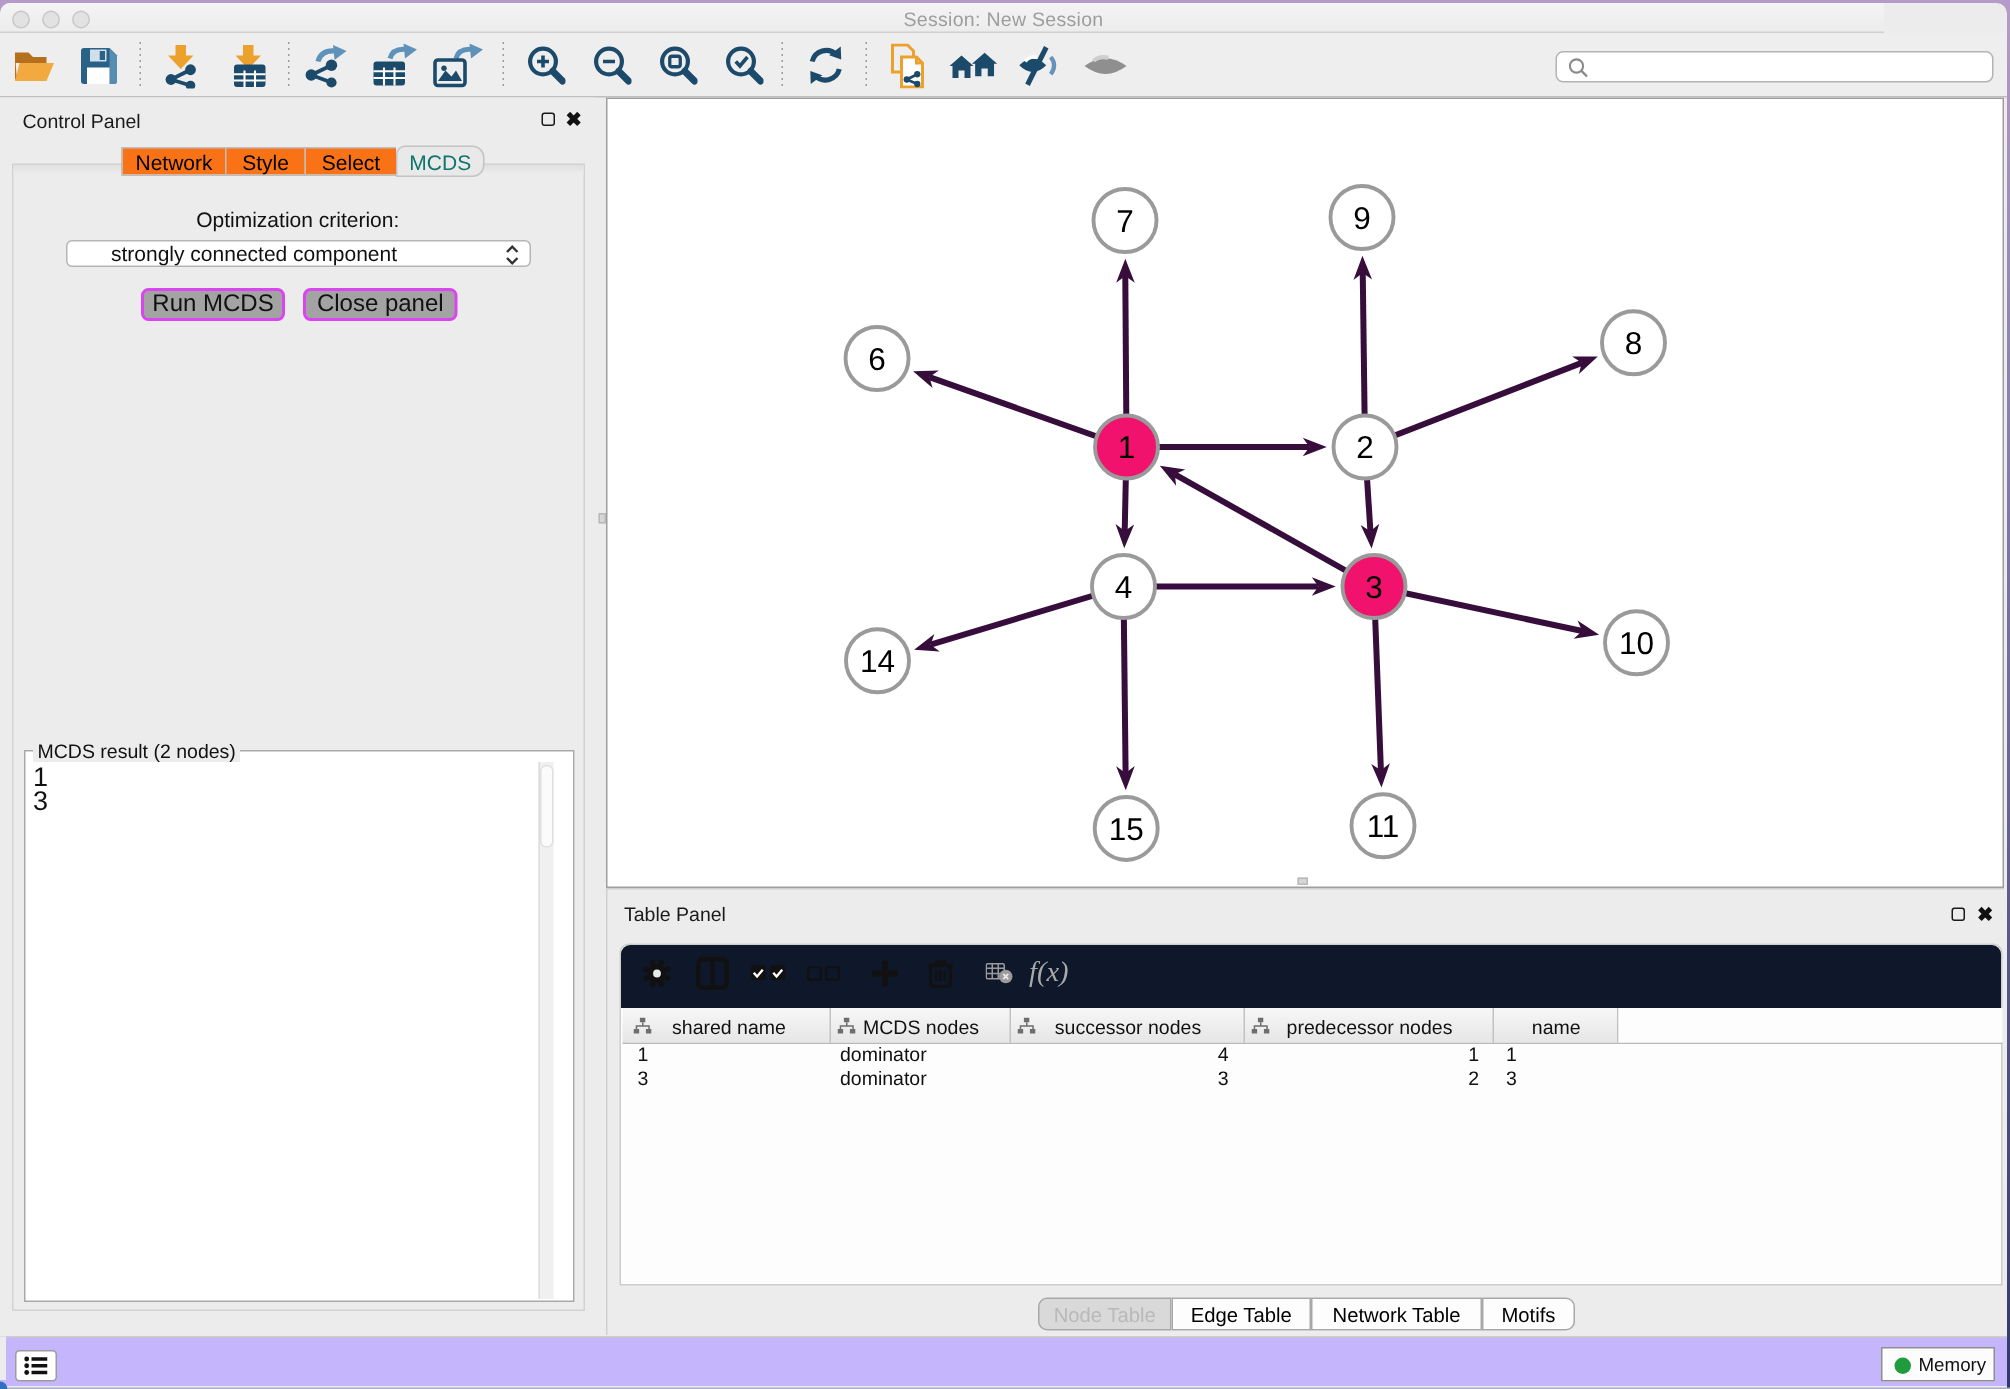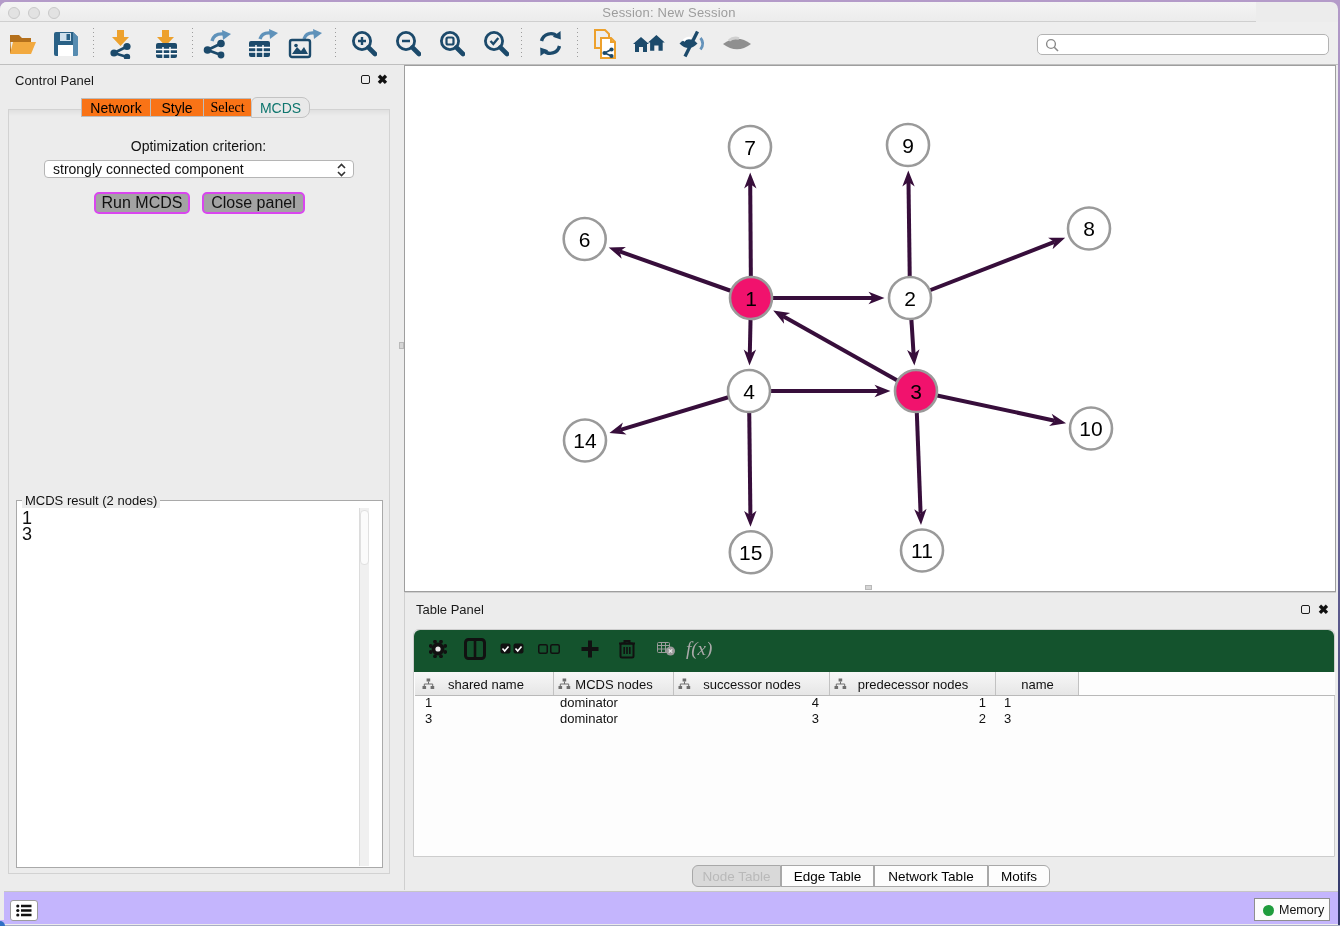--- a/index.html
+++ b/index.html
@@ -24,21 +24,21 @@
 #searchbox{left:1037px;top:12px;width:292px;height:21px;background:#fff;border:1px solid #b3b3b3;border-radius:5px;}
 
 #cpanel{left:0;top:63px;width:397px;height:825px;background:#ececec;}
 #cp-title{left:15px;top:8px;font-size:13px;color:#1a1a1a;}
 #cp-tabs{left:81px;top:33px;height:19px;display:flex;font-size:13.5px;}
 .cptab{background:#f97316;border:1px solid #bdbdbd;border-right:none;display:flex;align-items:center;justify-content:center;color:#000;font-size:14px;}
 .cptab.sel{background:#e9e9e9;color:#0f766e;border:1px solid #c3c3c3;border-radius:6px 8px 8px 0;position:relative;top:-1px;height:21px;}
 #cp-inner{left:8px;top:44px;width:382px;height:765px;background:#ececec;border:1px solid #d2d2d2;}
 #cp-inner-shade{left:9px;top:45px;width:380px;height:6px;background:linear-gradient(180deg,#e0e0e0,#ececec);}
 #opt-label{left:0px;top:73px;width:397px;text-align:center;font-size:14px;color:#111;}
-#opt-select{left:44px;top:95px;width:310px;height:18px;background:#fff;border:1px solid #b5b5b5;border-radius:4px;font-size:14px;color:#111;line-height:16px;padding-left:8px;}
+#opt-select{left:44px;top:95px;width:310px;height:18px;background:#fff;border:1px solid #b5b5b5;border-radius:4px;font-size:14px;color:#111;line-height:16px;padding-left:29px;}
 .btn{position:absolute;background:#a3a3a3;border:2px solid #d946ef;border-radius:5px;font-size:16px;color:#111;display:flex;align-items:center;justify-content:center;}
 #fieldset{left:16px;top:435px;width:367px;height:368px;border:1px solid #a9a9a9;background:#fff;}
 #fs-label{left:22px;top:428px;background:#ececec;padding:0 3px;font-size:13px;color:#111;}
 #fs-items{left:22px;top:446px;font-size:18px;color:#111;line-height:15.8px;}
 #fs-scroll{left:359px;top:443px;width:10px;height:358px;background:#f0f0f0;border-left:1px solid #dcdcdc;}
 #fs-thumb{left:360px;top:445px;width:9px;height:55px;background:#fbfbfb;border:1px solid #e0e0e0;border-radius:4px;}
 .winbtn-sq{position:absolute;width:9px;height:9px;border:1.5px solid #1a1a1a;border-radius:2px;background:transparent;}
 .winbtn-x{position:absolute;font-size:13px;font-weight:700;color:#111;line-height:10px;}
 
 .grip{position:absolute;background:#d6d6d6;border:1px solid #b9b9b9;}
@@ -198,21 +198,21 @@
  </div>
  <div class="abs" id="cpanel">
   <div class="abs" id="cp-title">Control Panel</div>
   <div class="winbtn-sq" style="left:361px;top:10px;"></div>
   <div class="winbtn-x" style="left:377px;top:10px;">✖</div>
   <div class="abs" id="cp-inner"></div>
   <div class="abs" id="cp-inner-shade"></div>
   <div class="abs" id="cp-tabs">
    <div class="cptab" style="width:69px;">Network</div>
         <div class="cptab" style="width:53px;">Style</div>
-        <div class="cptab" style="width:48px;font-family:Liberation Serif, serif;">Select</div>
+        <div class="cptab" style="width:61px;">Select</div>
         <div class="cptab sel" style="width:59px;">MCDS</div>
   </div>
   <div class="abs" id="opt-label">Optimization criterion:</div>
   <div class="abs" id="opt-select">strongly connected component
     <svg width="11" height="14" style="position:absolute;right:6px;top:2px;" viewBox="0 0 11 14">
           <path d="M2 5 L5.5 1.5 L9 5" fill="none" stroke="#333" stroke-width="1.6"></path>
           <path d="M2 9 L5.5 12.5 L9 9" fill="none" stroke="#333" stroke-width="1.6"></path>
         </svg>
   </div>
   <div class="btn" style="left:94px;top:127px;width:96px;height:22px;">Run MCDS</div>
@@ -276,21 +276,21 @@
 <text x="180.0" y="361.1" font-size="21" fill="#000" text-anchor="middle">14</text>
 <circle cx="345.8" cy="465.3" r="21" fill="#ffffff" stroke="#9a9a9a" stroke-width="2.6"></circle>
 <text x="345.8" y="472.9" font-size="21" fill="#000" text-anchor="middle">15</text>
 </svg>
 </div>
 <div class="abs" style="left:404px;top:590px;width:932px;height:298px;background:#ececec;border-top:1px solid #cfcfcf;border-left:1px solid #cfcfcf;">
  <div class="abs" style="left:11px;top:9px;font-size:13px;color:#1a1a1a;">Table Panel</div>
  <div class="winbtn-sq" style="left:896px;top:12px;"></div>
  <div class="winbtn-x" style="left:913px;top:12px;">✖</div>
  <div class="abs" style="left:8px;top:36px;width:922px;height:228px;background:#fdfdfd;border:1px solid #cdcdcd;border-radius:6px 6px 0 0;">
-   <div class="abs" style="left:0;top:0;width:920px;height:42px;background:#14532d;border-radius:6px 6px 0 0;">
+   <div class="abs" style="left:0;top:0;width:920px;height:42px;background:#0f172a;border-radius:6px 6px 0 0;">
           <svg width="18" height="18" style="position:absolute;left:15px;top:10px;" viewBox="0 0 18 18">
             <circle cx="9" cy="9" r="6.4" fill="#111"></circle>
             <circle cx="16.2" cy="12.0" r="1.9" fill="#111"></circle>
             <circle cx="12.0" cy="16.2" r="1.9" fill="#111"></circle>
             <circle cx="6.0" cy="16.2" r="1.9" fill="#111"></circle>
             <circle cx="1.8" cy="12.0" r="1.9" fill="#111"></circle>
             <circle cx="1.8" cy="6.0" r="1.9" fill="#111"></circle>
             <circle cx="6.0" cy="1.8" r="1.9" fill="#111"></circle>
             <circle cx="12.0" cy="1.8" r="1.9" fill="#111"></circle>
             <circle cx="16.2" cy="6.0" r="1.9" fill="#111"></circle>

